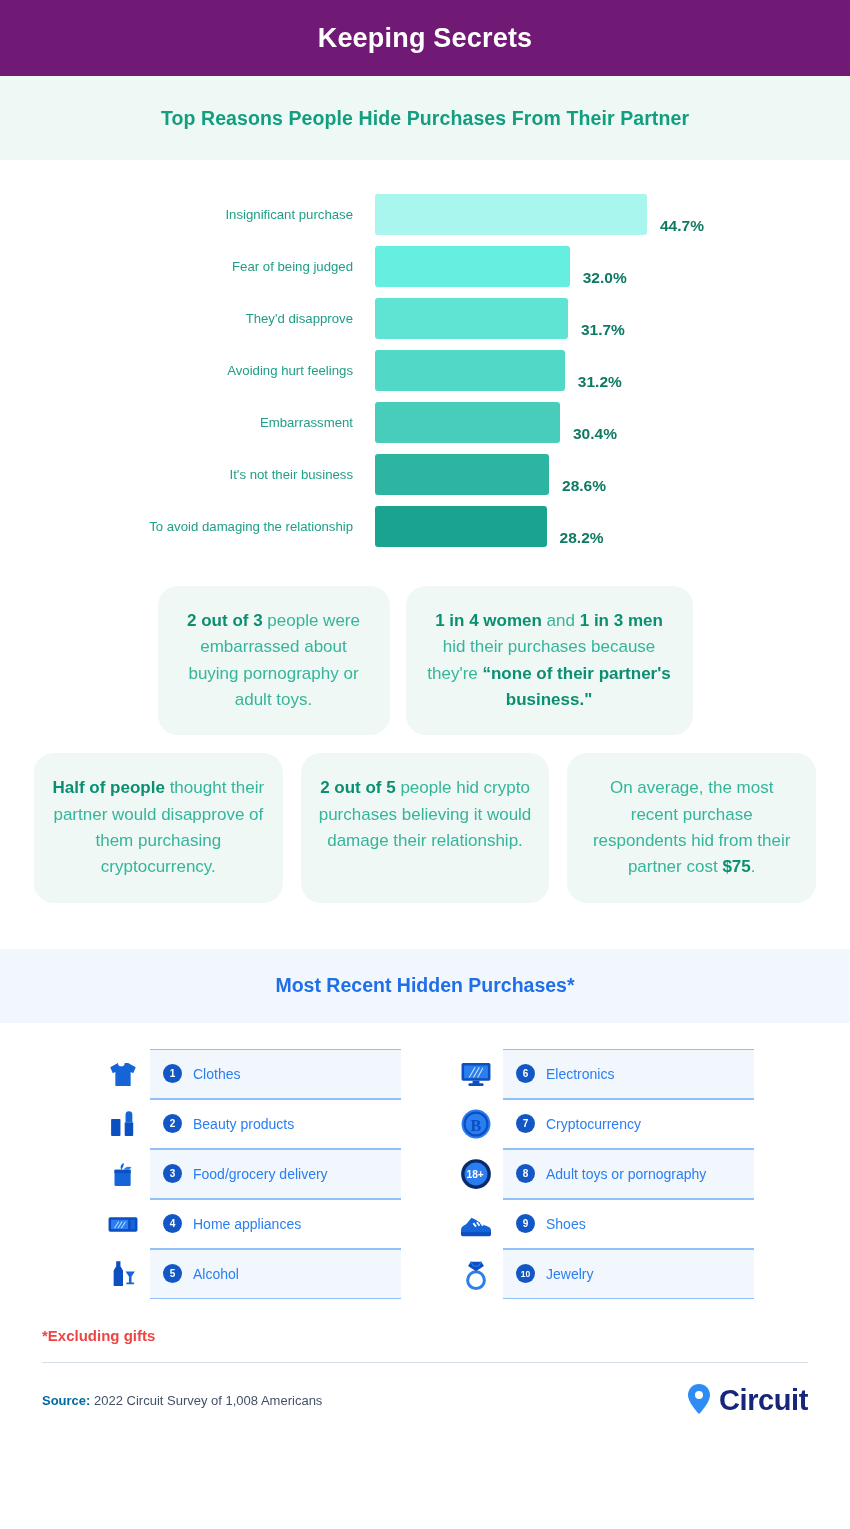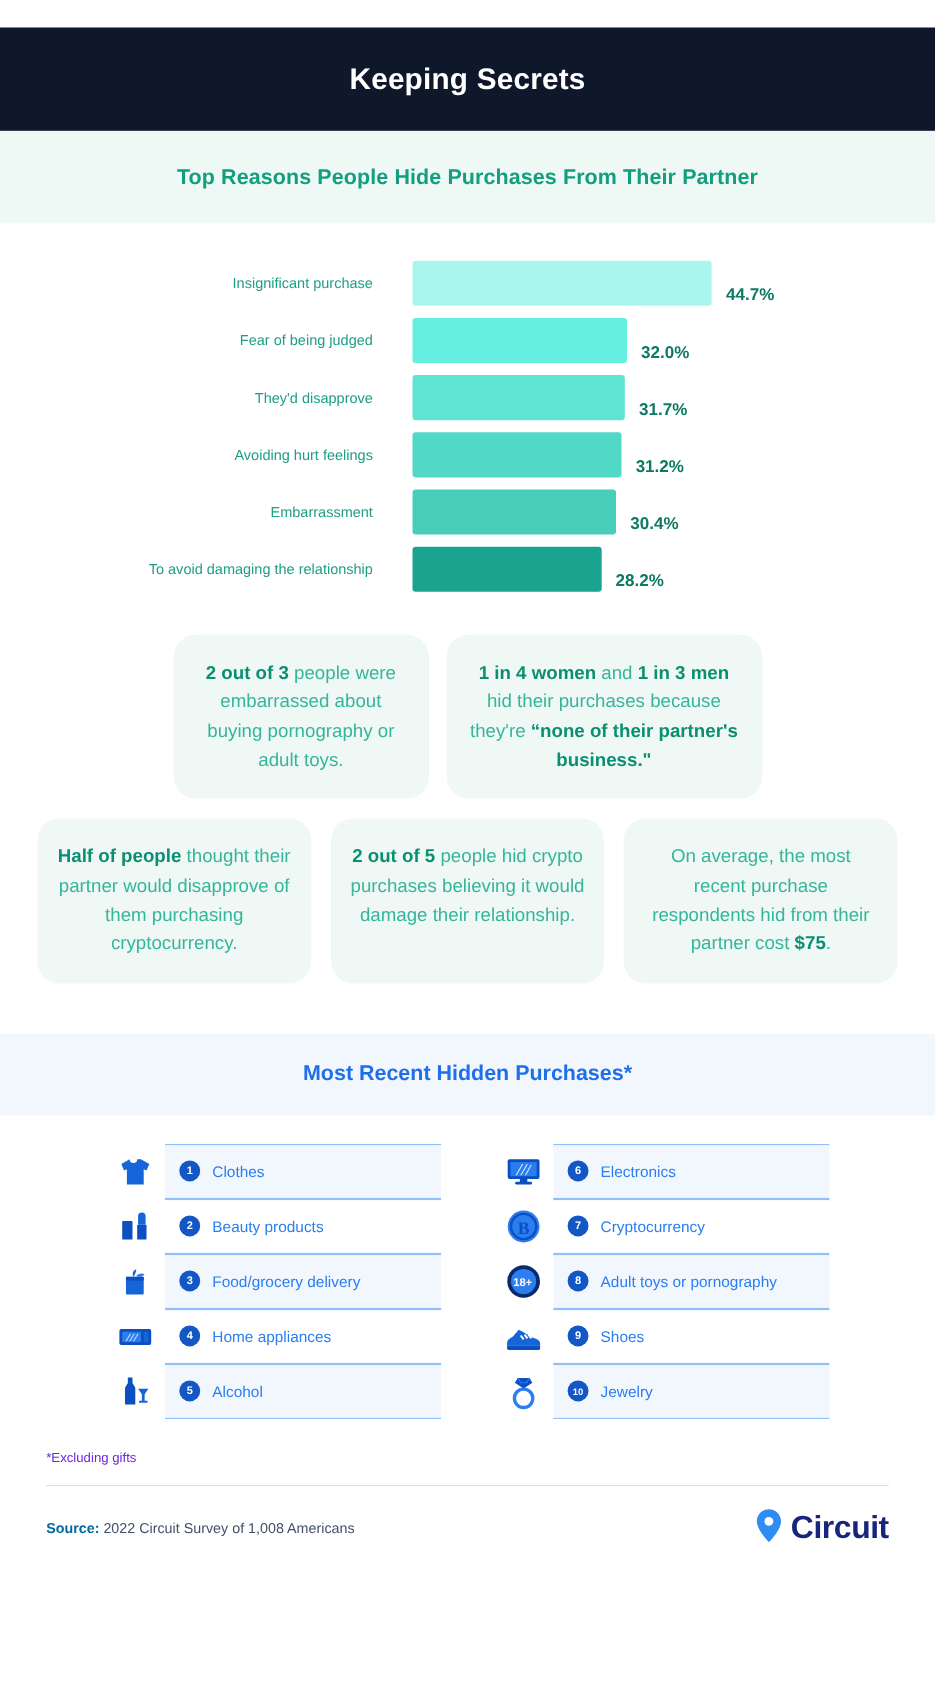--- a/index.html
+++ b/index.html
@@ -11,26 +11,25 @@
   .page {
     width: 850px;
     min-height: 1529px;
     background: #ffffff;
     position: relative;
     overflow: hidden;
   }
 
   
   .top-banner {
-    background: #0f172a;
-    height: 94px;
-    display: flex;
-    align-items: center;
-    justify-content: center;
-    margin-top: 25px;
+    background: #701a75;
+    height: 76px;
+    display: flex;
+    align-items: center;
+    justify-content: center;
   }
   .top-banner h1 {
     color: #ffffff;
     font-size: 27px;
     font-weight: 600;
     letter-spacing: .2px;
   }
   .sub-banner {
     background: #eef8f5;
     height: 84px;
@@ -51,21 +50,21 @@
   }
   .bar-row {
     display: flex;
     align-items: center;
     height: 41px;
     margin-bottom: 11px;
   }
   .bar-label {
     width: 375px;
     text-align: right;
-    padding-right: 36px;
+    padding-right: 22px;
     font-size: 13.2px;
     color: #1f9e86;
     font-weight: 500;
     white-space: nowrap;
   }
   .bar-track {
     flex: 1;
     display: flex;
     align-items: flex-end;
   }
@@ -168,23 +167,24 @@
   .rank.wide { font-size: 8.5px; }
   .purch-name {
     font-size: 14px;
     color: #2a7ef0;
     font-weight: 500;
     white-space: nowrap;
   }
 
   
   .excl {
-    font-size: 12px;
-    color: #6d28d9;
+    font-size: 15px;
+    color: #ef4444;
     padding: 28px 0 0 42px;
+    font-weight: bold;
   }
   .hr {
     height: 1px;
     background: #d8dee8;
     margin: 18px 42px 0 42px;
   }
   .footer {
     display: flex;
     align-items: center;
     justify-content: space-between;
@@ -239,20 +239,27 @@
         <div class="bar-track">
           <div class="bar" style="width: 189.852px; background: rgb(81, 216, 198);"></div>
           <div class="bar-value">31.2%</div>
         </div>
       </div>
       <div class="bar-row">
         <div class="bar-label">Embarrassment</div>
         <div class="bar-track">
           <div class="bar" style="width: 184.984px; background: rgb(72, 205, 187);"></div>
           <div class="bar-value">30.4%</div>
+        </div>
+      </div>
+      <div class="bar-row">
+        <div class="bar-label">It's not their business</div>
+        <div class="bar-track">
+          <div class="bar" style="width: 174.031px; background: rgb(45, 181, 161);"></div>
+          <div class="bar-value">28.6%</div>
         </div>
       </div>
       <div class="bar-row">
         <div class="bar-label">To avoid damaging the relationship</div>
         <div class="bar-track">
           <div class="bar" style="width: 171.597px; background: rgb(26, 164, 143);"></div>
           <div class="bar-value">28.2%</div>
         </div>
       </div>
     </div>

